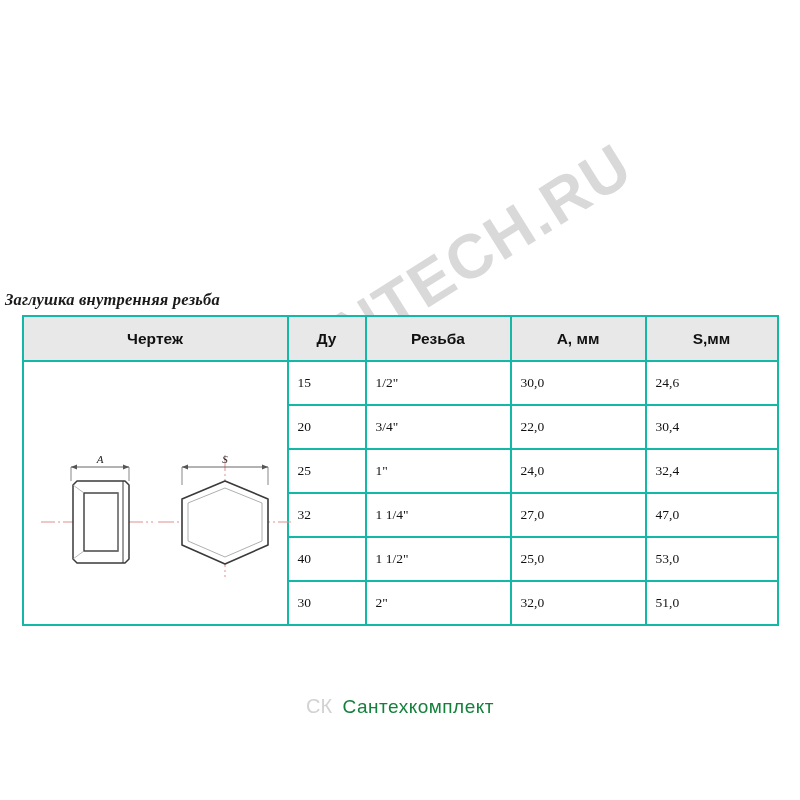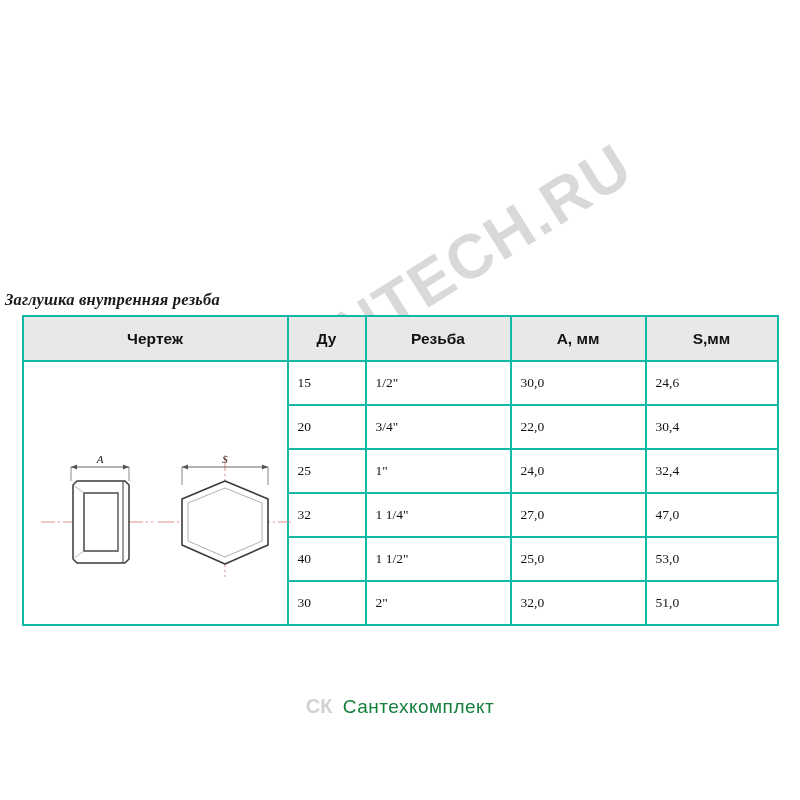--- a/index.html
+++ b/index.html
@@ -47,21 +47,21 @@
     width: 800px;
     text-align: center;
     z-index: 3;
     pointer-events: none;
     user-select: none;
   }
   #watermark-bottom .wm-mark {
     display: inline-block;
     vertical-align: middle;
     font-family: "Liberation Sans", sans-serif;
-    font-weight: bold;
+    font-weight: normal;
     font-size: 20px;
     color: #d2d2d2;
     margin-right: 6px;
   }
   #watermark-bottom .wm-brand {
     display: inline-block;
     vertical-align: middle;
     font-family: "Liberation Sans", sans-serif;
     font-size: 19px;
     letter-spacing: 0.5px;

